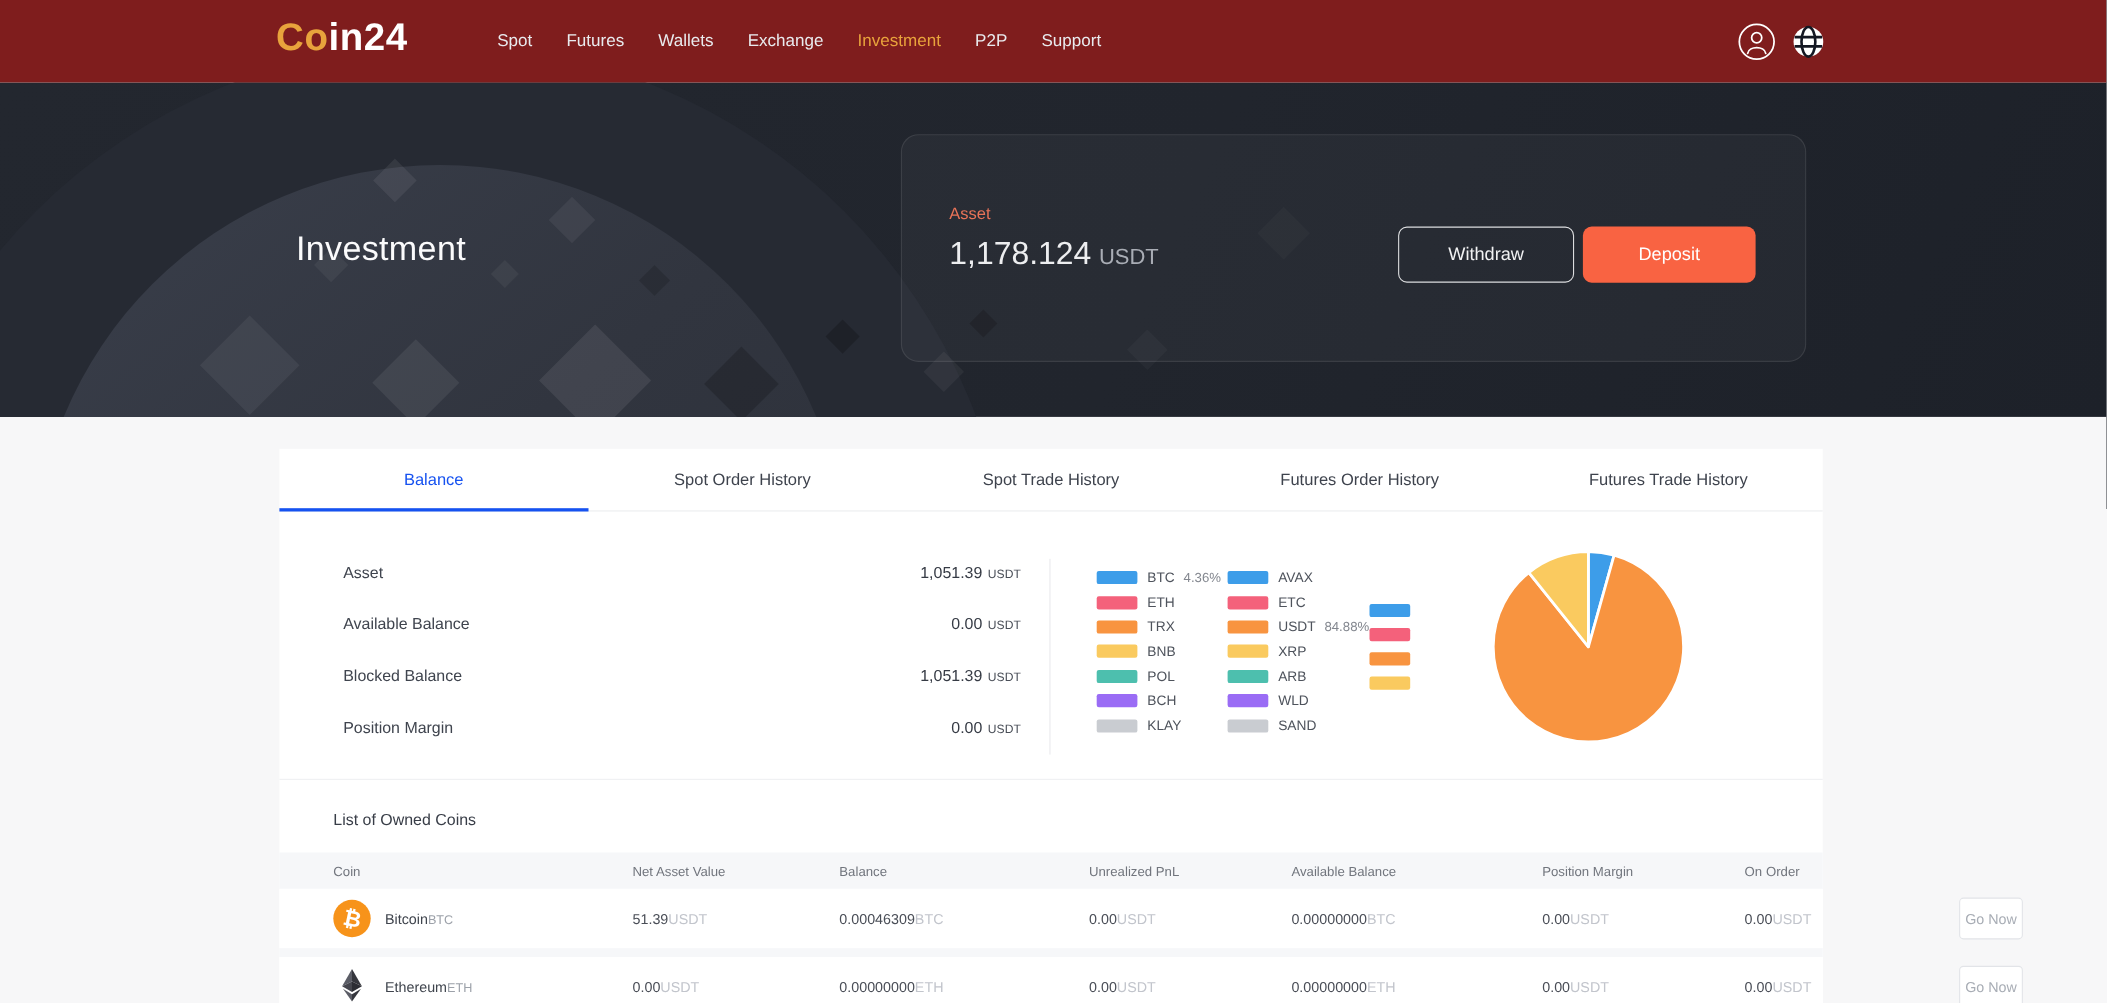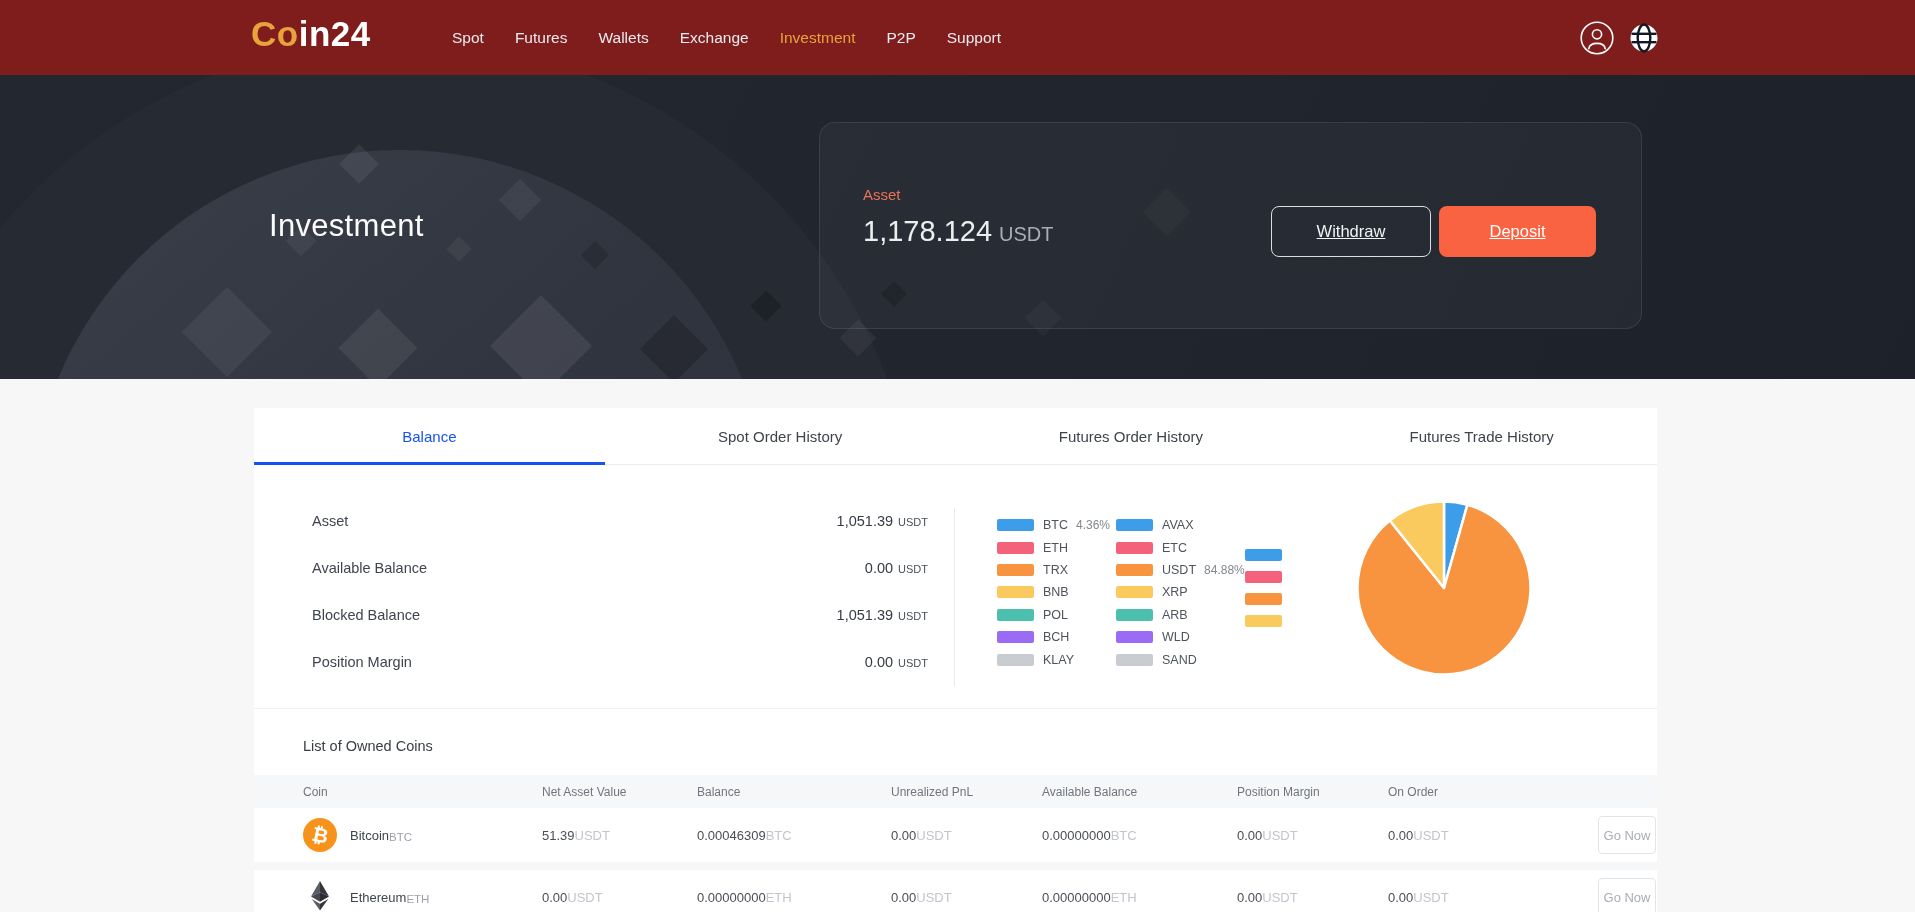--- a/index.html
+++ b/index.html
@@ -27,21 +27,21 @@
   .circle-inner { position:absolute; left:30px; top:75px; width:740px; height:740px; border-radius:50%;
                   background:linear-gradient(140deg,#3A3F4B 0%,#31353F 45%,#2B2F38 100%); overflow:hidden; }
   .diamond { position:absolute; transform:rotate(45deg); }
   .page-title { position:absolute; left:269px; top:133px; font-size:31px; color:#FBFBFC; font-weight:400; letter-spacing:.3px; }
   .asset-card { position:absolute; left:819px; top:47px; width:823px; height:207px;
                 background:rgba(255,255,255,0.035); border:1px solid rgba(255,255,255,0.09); border-radius:16px; }
   .asset-label { position:absolute; left:43px; top:63px; font-size:15px; color:#E87358; }
   .asset-value { position:absolute; left:43px; top:92px; font-size:29px; color:#EDEEF0; font-weight:500; }
   .asset-value .cur { font-size:20px; color:#A9ADB5; font-weight:400; margin-left:7px; }
   .card-buttons { position:absolute; right:45px; top:83px; display:flex; gap:8px; }
-  .btn { height:51px; border-radius:8px; font-size:16.5px; cursor:pointer; font-family:inherit;text-decoration:underline; }
+  .btn { height:51px; border-radius:8px; font-size:16.5px; cursor:pointer; font-family:inherit; }
   .btn-withdraw { width:160px; background:transparent; border:1px solid #DCDDDF; color:#F1F2F3; }
   .btn-deposit { width:157px; background:#F96342; border:none; color:#FFFFFF; }
 
   
   .content-card { position:absolute; left:254px; top:408px; width:1403px; height:504px; background:#FFFFFF; }
   .tabs { display:flex; height:57px; border-bottom:1px solid #ECEDEF; }
   .tab { flex:1; display:flex; align-items:center; justify-content:center; font-size:15px; color:#3E434D; cursor:pointer; position:relative; }
   .tab.active { color:#1652F0; }
   .tab.active::after { content:''; position:absolute; left:0; right:0; bottom:-1px; height:3px; background:#1652F0; }
 
@@ -63,34 +63,34 @@
   .legend-pct { font-size:12px; color:#83878F; margin-left:8px; white-space:nowrap; }
   .extra-swatches { position:absolute; left:991px; top:141px; }
   .extra-swatches .swatch { margin-bottom:10px; }
   .pie-wrap { position:absolute; left:1100px; top:90px; width:180px; height:180px; }
 
   .h-divider { position:absolute; left:0; top:300px; width:100%; height:1px; background:#EFF0F2; }
   .owned-title { position:absolute; left:49px; top:330px; font-size:14.5px; color:#383D47; }
 
   
   .coins-table { position:absolute; left:0; top:367px; width:100%; }
-  .t-grid { display:grid; grid-template-columns:239px 155px 194px 151px 195px 151px 162px 1fr; align-items:center; padding-left:49px; }
+  .t-grid { display:grid; grid-template-columns:239px 155px 194px 151px 195px 151px 162px 1fr; align-items:center; padding-left:49px;gap:33px; }
   .t-header { height:33px; background:#F6F7F9; font-size:12px; color:#71757D; }
   .t-row { height:54px; background:#FFFFFF; font-size:13px; }
   .t-gap { height:8px; background:#F6F7F9; }
   .cell .v { color:#4A4E57; }
   .cell .u { color:#C2C5CC; }
   .coin-cell { display:flex; align-items:center; gap:13px; }
   .coin-text { display:flex; flex-direction:row; }
   .coin-name { font-size:13px; color:#3F444D; }
   .coin-sym { font-size:11.5px; color:#9CA1A9; margin-top:3px; }
   .btc-badge { width:34px; height:34px; border-radius:50%; background:#F7931A; color:#fff; display:flex; align-items:center; justify-content:center; }
   .btc-badge span { font-size:20px; font-weight:bold; transform:rotate(12deg); display:block;
                     font-family:"DejaVu Sans",sans-serif; }
-  .go-now { width:58px; height:38px; border:1px solid #E2E4E8; border-radius:4px; background:#fff; color:#A8ADB5; font-size:13px; cursor:pointer; font-family:inherit;margin-left:48px; }
+  .go-now { width:58px; height:38px; border:1px solid #E2E4E8; border-radius:4px; background:#fff; color:#A8ADB5; font-size:13px; cursor:pointer; font-family:inherit; }
 </style>
 </head>
 <body>
 
 <div class="navbar">
   <div class="logo">
     <span class="p1">Co</span><span class="p2">in24</span>
   </div>
   <div class="nav-menu">
       <div class="nav-item">Spot</div>
@@ -155,20 +155,21 @@
       <button class="btn btn-withdraw">Withdraw</button>
       <button class="btn btn-deposit">Deposit</button>
     </div>
   </div>
 </div>
 
 <div class="content-card">
   <div class="tabs">
       <div class="tab active">Balance</div>
       <div class="tab">Spot Order History</div>
+      <div class="tab">Spot Trade History</div>
       <div class="tab">Futures Order History</div>
       <div class="tab">Futures Trade History</div>
     </div>
 
   <div class="balance-left">
       <div class="bal-row">
         <span class="bal-label">Asset</span>
         <span class="bal-value"><span>1,051.39</span><span class="u">USDT</span></span>
       </div>
       <div class="bal-row">

